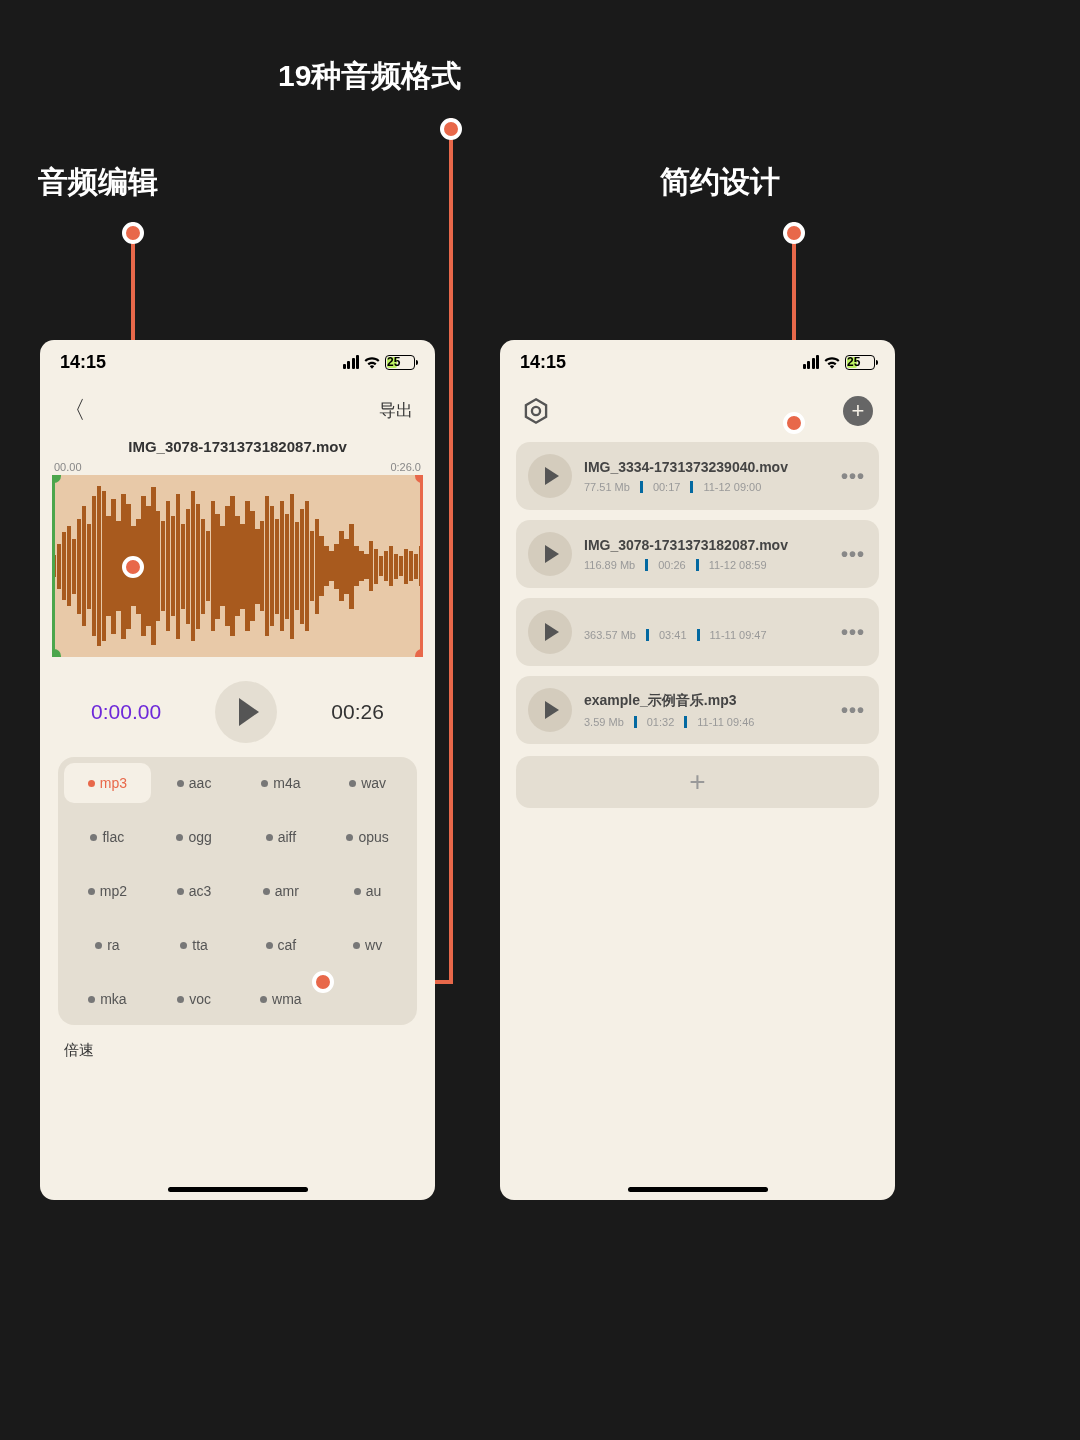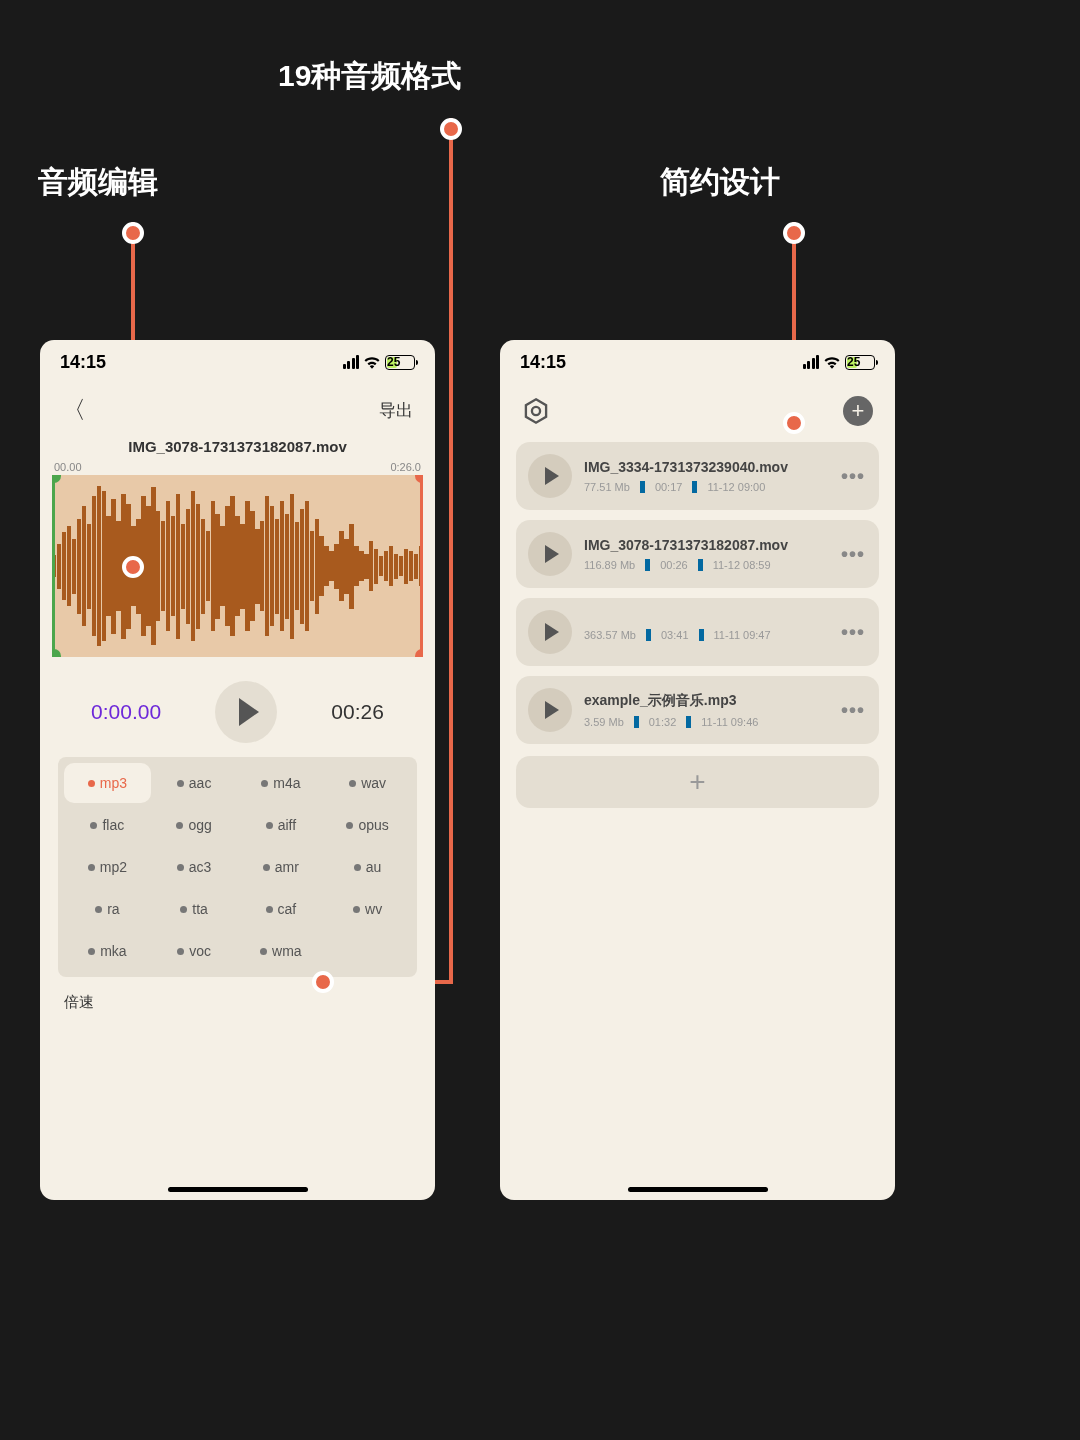--- a/index.html
+++ b/index.html
@@ -107,23 +107,23 @@
 .play-btn {
   width: 62px; height: 62px; border-radius: 50%; background: #e4ded2;
   display: flex; align-items: center; justify-content: center; cursor: pointer;
 }
 .play-triangle {
   width: 0; height: 0; border-left: 20px solid #555; border-top: 14px solid transparent; border-bottom: 14px solid transparent; margin-left: 5px;
 }
 
 .section-label { font-size: 15px; color: #333; padding: 6px 24px 10px; font-weight: 500;}
 .format-grid {
-  margin: 0 18px; background: #e4ded2; border-radius: 8px;
+  margin: 0 18px; background: #e4ded2; border-radius: 16px;
   display: grid; grid-template-columns: repeat(4, 1fr);
-  padding: 6px; gap: 2px 0;
+  padding: 6px; gap: 14px 0;
 }
 .chip {
   display: flex; align-items: center; justify-content: center;
   height: 40px; font-size: 14px; color: #555; border-radius: 10px;
   gap: 5px; cursor: pointer;
 }
 .chip .dot { width: 7px; height: 7px; background: #777; border-radius: 50%; }
 .chip.active { background: #f5f0e6; color: #e8684a; }
 .chip.active .dot { background: #e8684a; }
 
@@ -152,21 +152,21 @@
 }
 .card-play {
   width: 44px; height: 44px; border-radius: 50%; background: #d4ccbd;
   display: flex; align-items: center; justify-content: center; flex-shrink:0; cursor:pointer;
 }
 .card-play-tri { width:0; height:0; border-left: 14px solid #555; border-top:9px solid transparent; border-bottom:9px solid transparent; margin-left:3px;}
 .card-main { flex:1; margin-left: 12px; overflow:hidden;}
 .card-title { font-size: 14px; font-weight: 700; color: #444; overflow:hidden; white-space:nowrap; text-overflow:ellipsis; max-width: 260px;}
 .card-title.wrap { white-space: normal; line-height: 1.25;}
 .card-meta { font-size: 11px; color: #999; margin-top: 6px; display:flex; gap:10px;}
-.card-meta span { border-right: 5px solid #0369a1; padding-right: 10px;}
+.card-meta span { border-right: 3px solid #0369a1; padding-right: 10px;}
 .card-meta span:last-child { border:none; }
 .more-dots { color: #888; font-size: 20px; letter-spacing: 1px; cursor:pointer; font-weight:700; flex-shrink:0;}
 .add-file-card {
   margin: 12px 16px 0; background: #e4ded2; border-radius: 14px;
   height: 52px; display:flex; align-items:center; justify-content:center;
   font-size: 28px; color: #999; cursor:pointer; font-weight:300;
 }
 .tab-bar {
   position: absolute; bottom: 24px; left: 0; right: 0;
   display: flex; justify-content: space-around; padding: 10px 40px;

